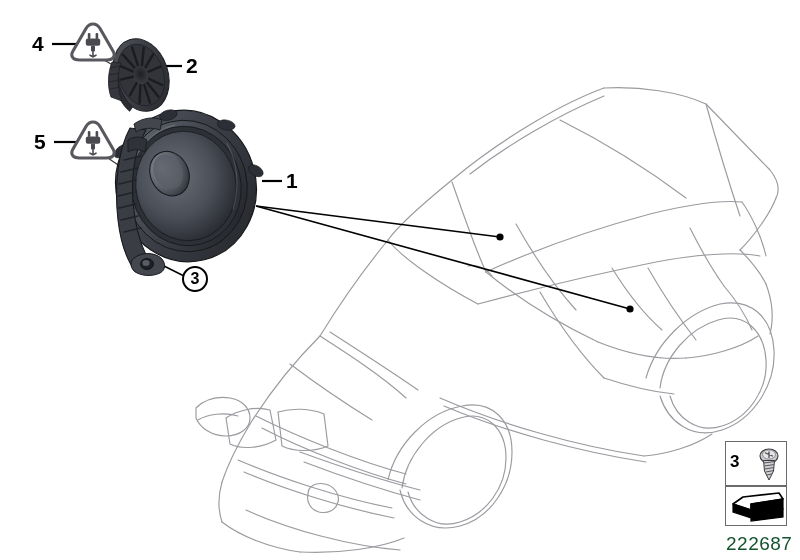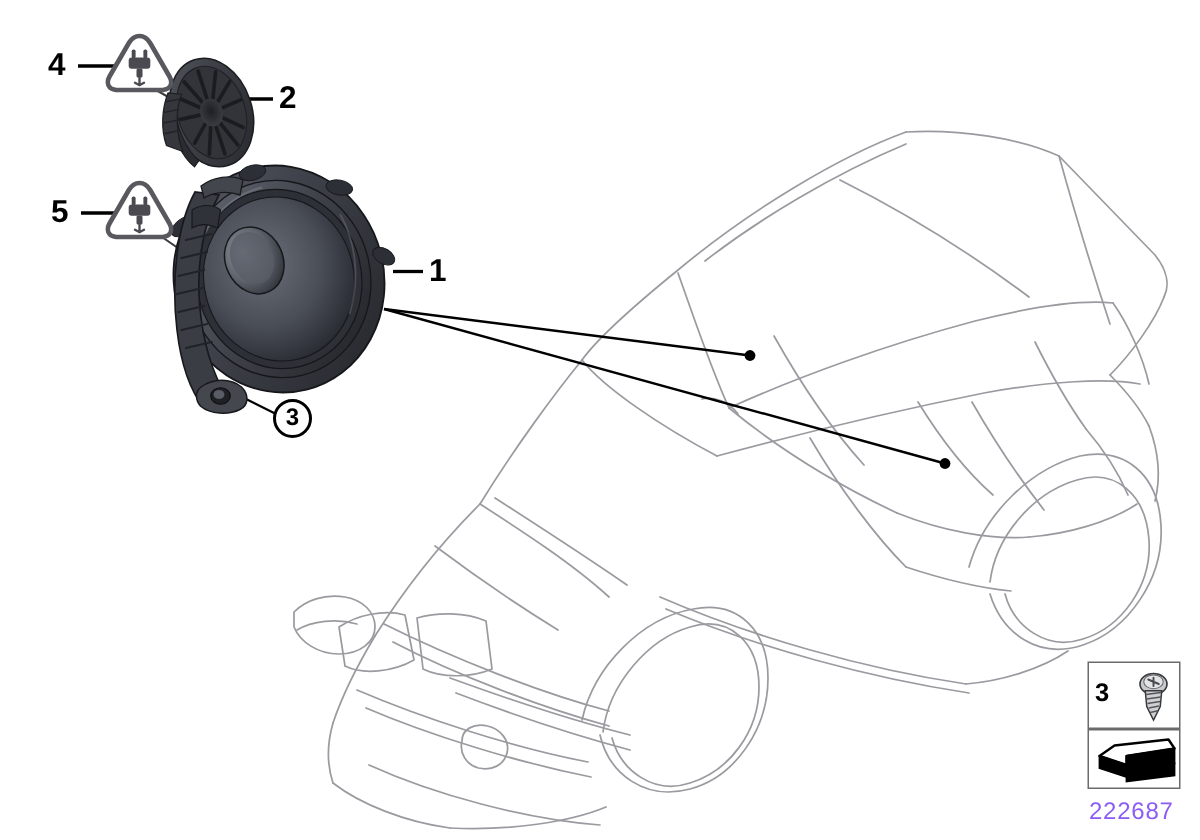--- a/index.html
+++ b/index.html
@@ -56,23 +56,23 @@
   .legend-num {
     position: absolute;
     font-family: "Liberation Sans", sans-serif;
     font-weight: bold;
     font-size: 17px;
     color: #000;
   }
   .diagram-id {
     position: absolute;
     font-family: "Liberation Sans", sans-serif;
-    font-size: 16px;
+    font-size: 19px;
     letter-spacing: 0.5px;
-    color: #8b5cf6;
+    color: #14532d;
   }
 </style>
 </head>
 <body>
 
 <div id="stage">
 
   <svg class="layer" viewBox="0 0 800 560">
     <g fill="none" stroke="#9a9aa0" stroke-width="1.15" stroke-linecap="round" stroke-linejoin="round">
 

